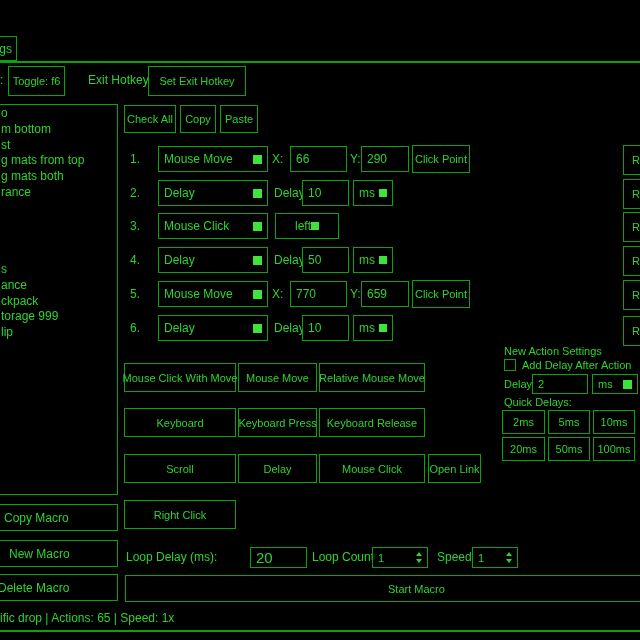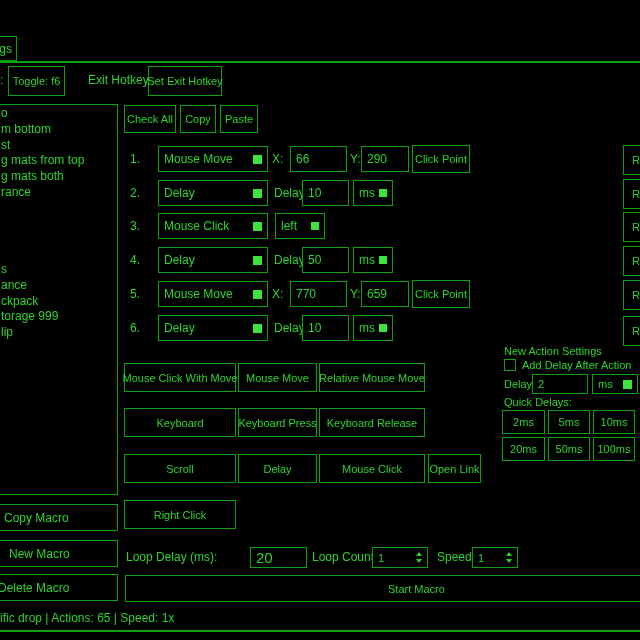--- a/index.html
+++ b/index.html
@@ -46,21 +46,21 @@
   <div class="btn" style="left:-24px;top:36px;width:41px;height:25px;justify-content:flex-end;padding-right:4px;font-size:12px;">
     <span>gs</span>
   </div>
   <div class="hline" style="top:61px;"></div>
 
   <div class="lbl" style="left:0;top:73px;">:</div>
   <div class="btn" style="left:8px;top:66px;width:57px;height:30px;">
     <span>Toggle: f6</span>
   </div>
   <div class="lbl" style="left:88px;top:73px;">Exit Hotkey:</div>
-  <div class="btn" style="left:148px;top:66px;width:74px;height:30px;">
+  <div class="btn" style="left:148px;top:66px;width:98px;height:30px;">
     <span>Set Exit Hotkey</span>
   </div>
 
   <div class="sidebar">
     <ul style="top:1px;">
       <li>o</li>
       <li>m bottom</li>
       <li>st</li>
       <li>g mats from top</li>
       <li>g mats both</li>
@@ -113,21 +113,21 @@
       <span class="sq8"></span>
     </div>
   </div>
 
   <div class="row" style="top:213px;">
     <div class="num">3.</div>
     <div class="dd" style="left:34px;top:0;width:110px;height:26px;">
       <span>Mouse Click</span>
       <span class="sq"></span>
     </div>
-    <div class="dd" style="left:151px;top:0;width:50px;height:26px;">
+    <div class="dd" style="left:151px;top:0;width:64px;height:26px;justify-content:center;">
       <span>left</span>
       <span class="sq8"></span>
     </div>
   </div>
 
   <div class="row" style="top:247px;">
     <div class="num">4.</div>
     <div class="dd" style="left:34px;top:0;width:110px;height:26px;">
       <span>Delay</span>
       <span class="sq"></span>

